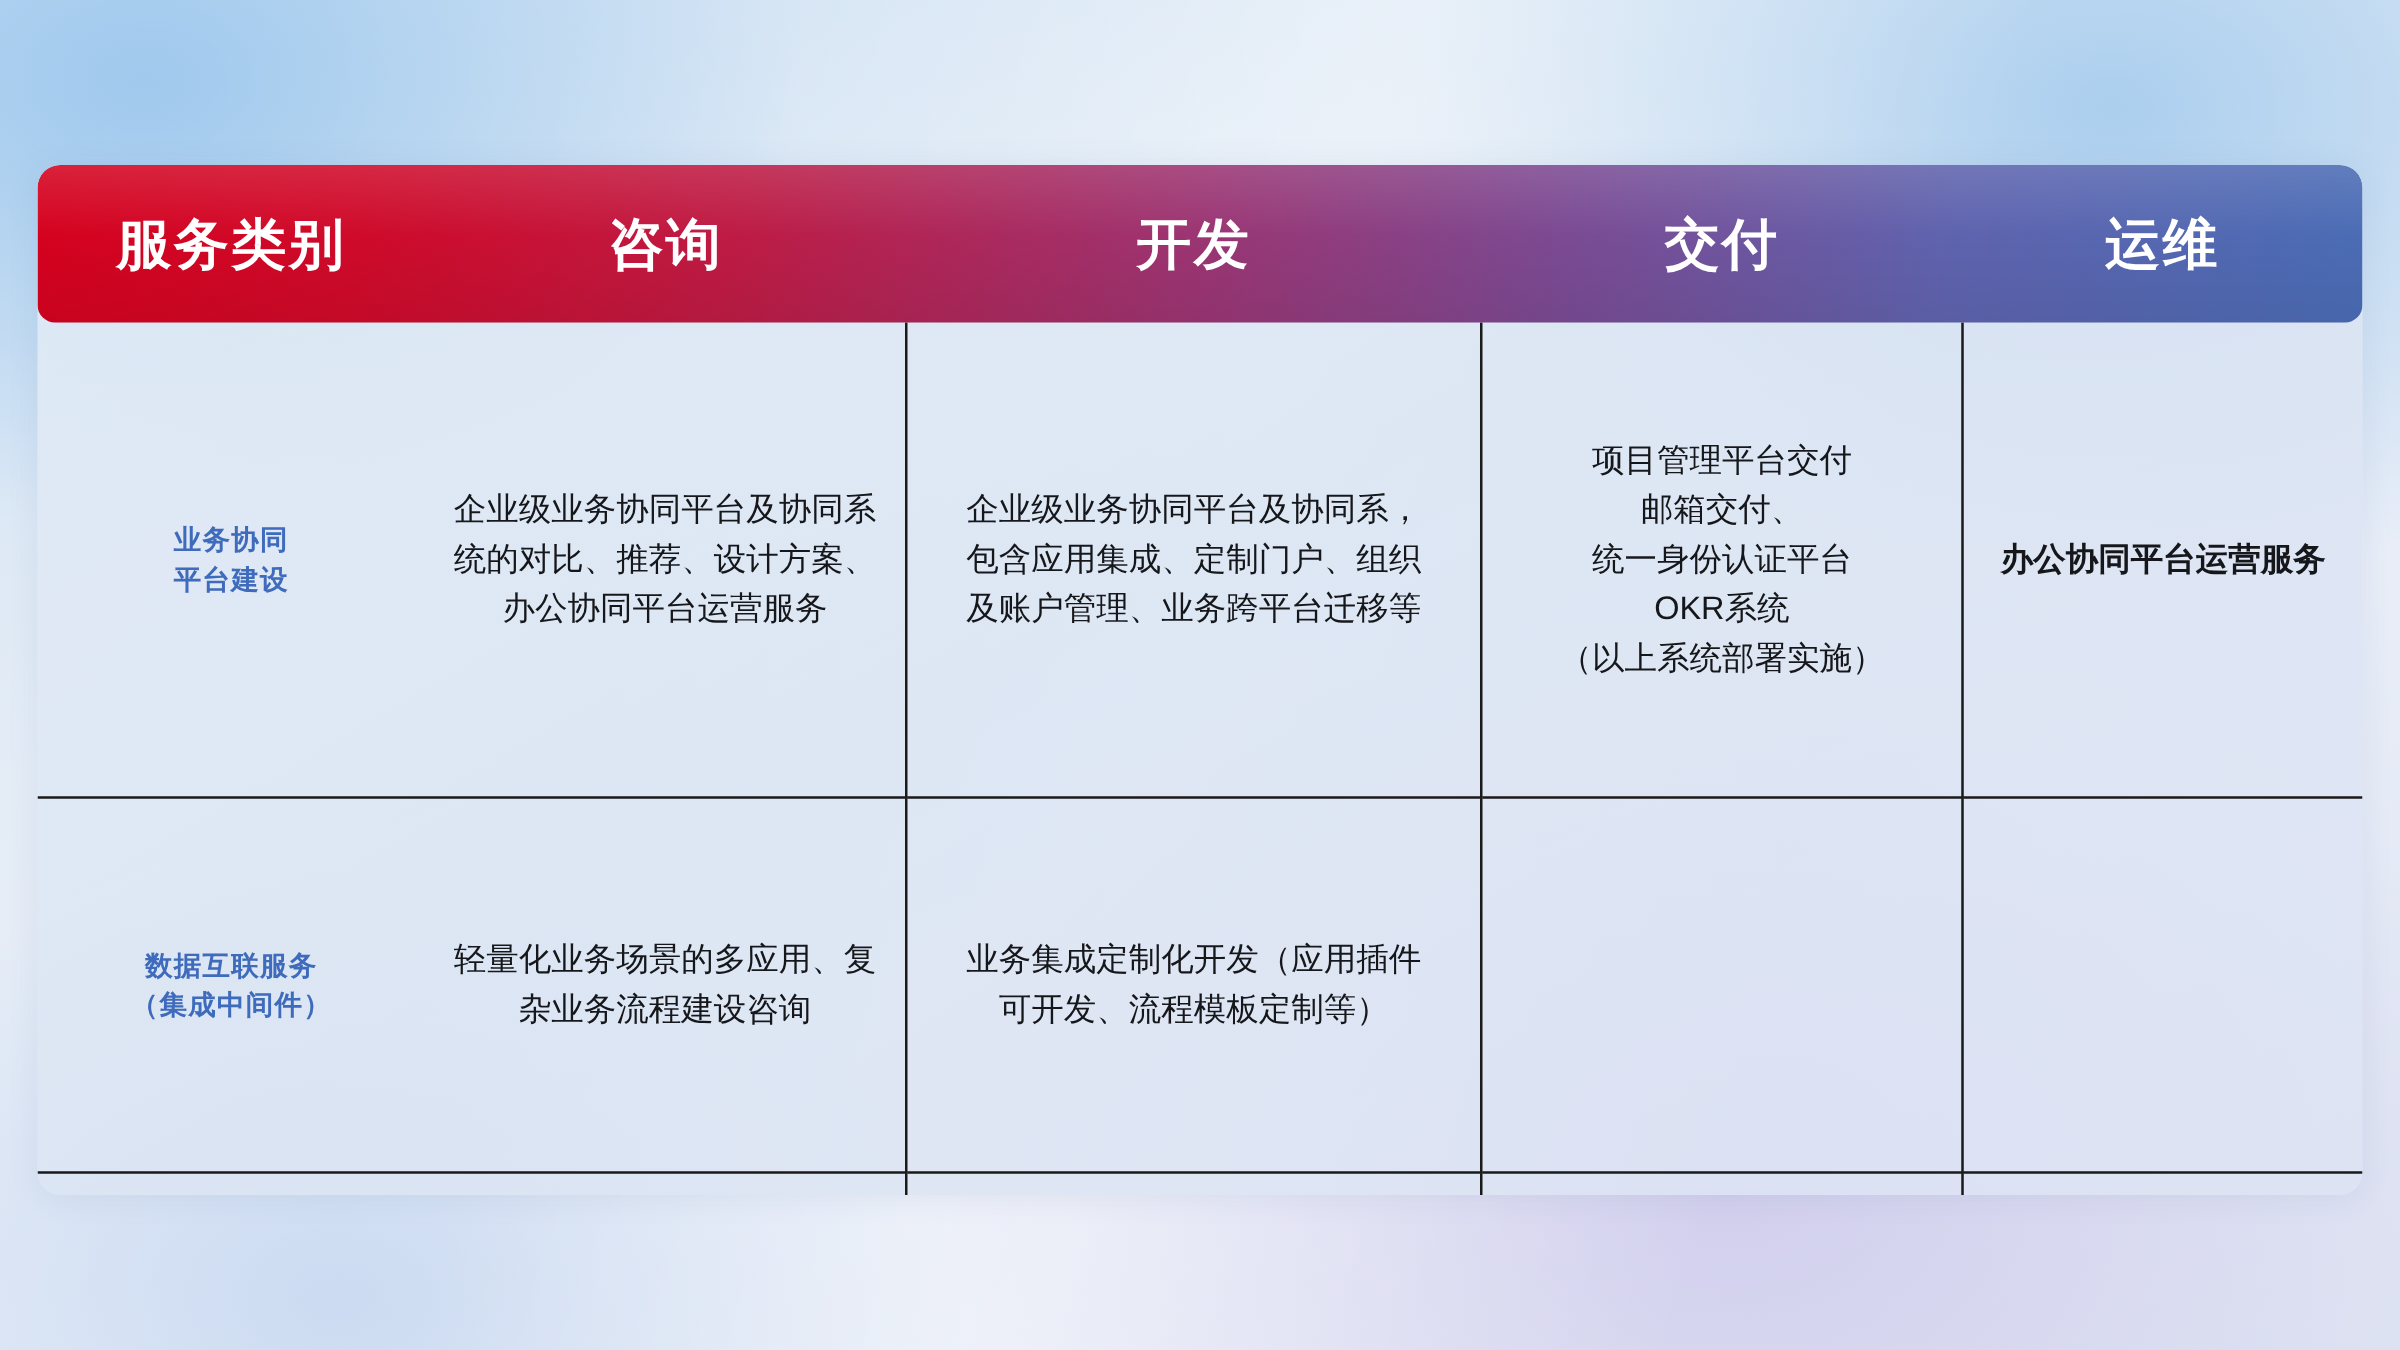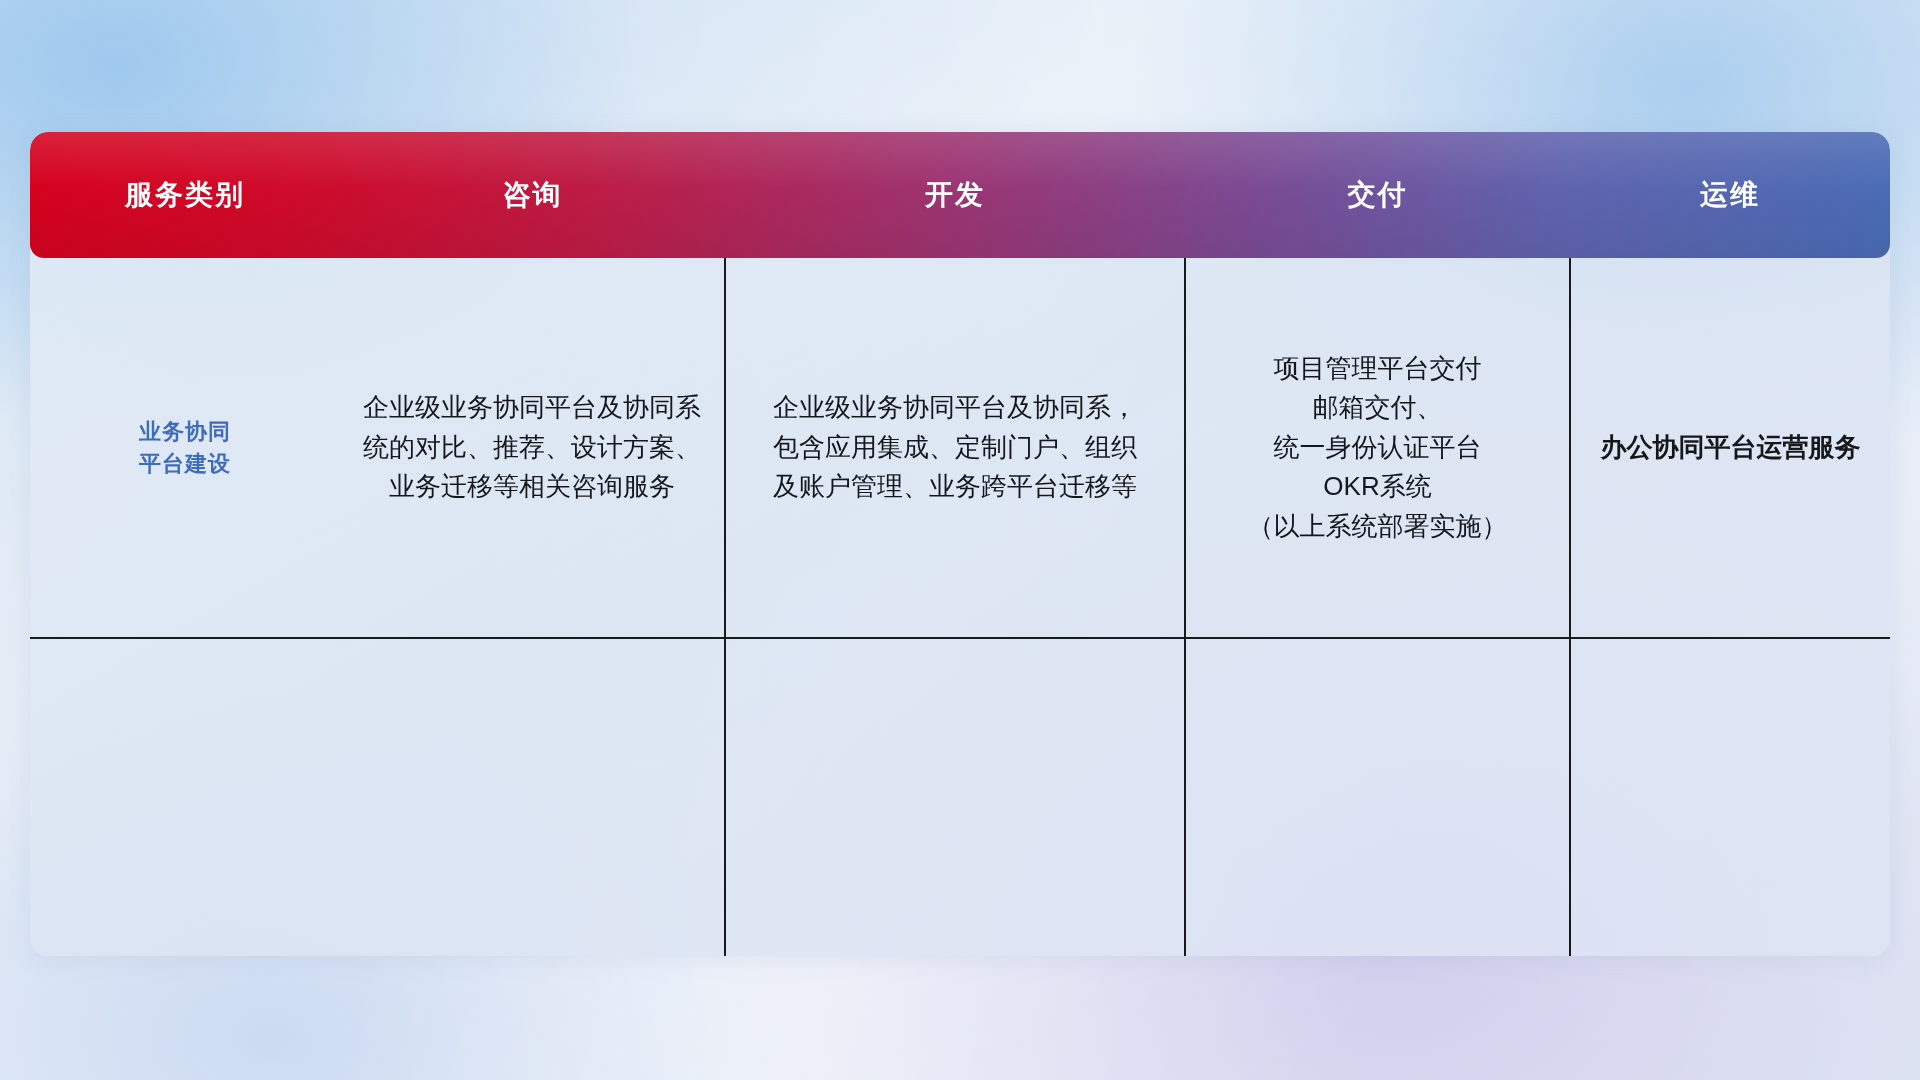--- a/index.html
+++ b/index.html
@@ -55,21 +55,21 @@
   }
 
   
   thead tr.header-row {
     height: 126px;
   }
   thead th {
     padding: 0;
     margin: 0;
     color: #ffffff;
-    font-size: 28px;
+    font-size: 44px;
     font-weight: bold;
     letter-spacing: 2px;
     text-align: center;
     vertical-align: middle;
     position: relative;
     z-index: 2;
     background: transparent;
     border: none;
   }
   #header-band {
@@ -157,39 +157,59 @@
     <tbody>
 
       <tr id="row-1">
         <td class="cat-cell">
           <span class="cell-text">业务协同
 平台建设</span>
         </td>
         <td>
           <span class="cell-text">企业级业务协同平台及协同系
 统的对比、推荐、设计方案、
-业务迁移等相关咨询服务</span>
+办公协同平台运营服务</span>
         </td>
         <td>
           <span class="cell-text">企业级业务协同平台及协同系，
 包含应用集成、定制门户、组织
 及账户管理、业务跨平台迁移等</span>
         </td>
         <td>
           <span class="cell-text">项目管理平台交付
 邮箱交付、
 统一身份认证平台
 OKR系统
 （以上系统部署实施）</span>
         </td>
         <td class="last-col">
           <span class="cell-text">办公协同平台运营服务</span>
         </td>
       </tr>
 
+      <tr id="row-2">
+        <td class="cat-cell">
+          <span class="cell-text">数据互联服务
+（集成中间件）</span>
+        </td>
+        <td>
+          <span class="cell-text">轻量化业务场景的多应用、复
+杂业务流程建设咨询</span>
+        </td>
+        <td>
+          <span class="cell-text">业务集成定制化开发（应用插件
+可开发、流程模板定制等）</span>
+        </td>
+        <td>
+          <span class="cell-text"></span>
+        </td>
+        <td class="last-col">
+          <span class="cell-text"></span>
+        </td>
+      </tr>
 
       <tr id="row-3" class="last-row">
         <td class="cat-cell">
           
         </td>
         <td>
           
         </td>
         <td>
           

